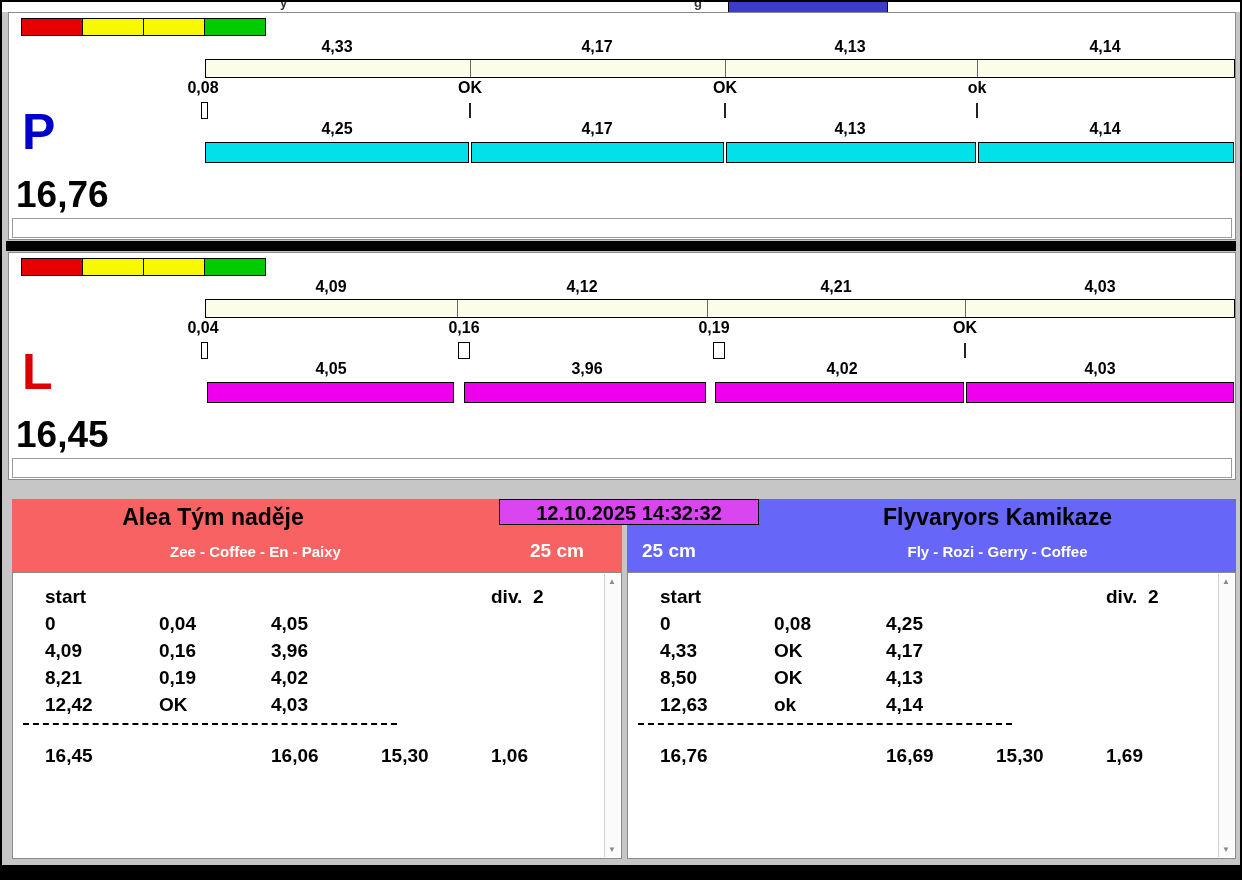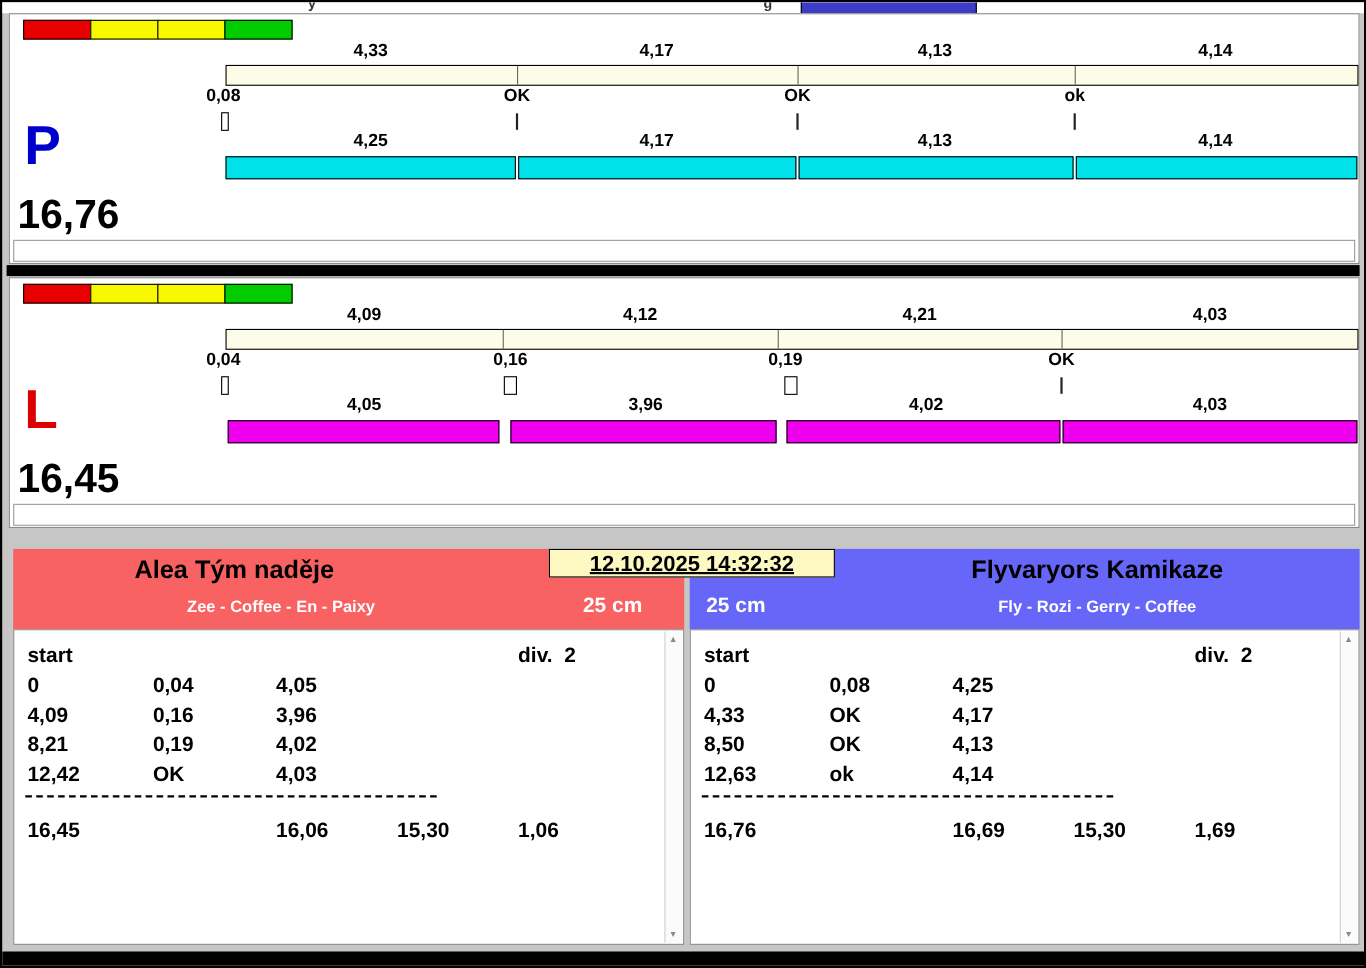--- a/index.html
+++ b/index.html
@@ -36,27 +36,27 @@
   .theader.b{left:625px;width:609px;}
   .tname{position:absolute;top:5px;font-size:23px;text-align:center;color:#000;}
   .theader.a .tname{left:0;width:402px;}
   .theader.b .tname{left:132px;width:477px;}
   .tmembers{position:absolute;top:44px;font-size:15px;text-align:center;color:#fff;}
   .theader.a .tmembers{left:0;width:487px;}
   .theader.b .tmembers{left:132px;width:477px;}
   .tcat{position:absolute;top:41px;font-size:19px;color:#fff;}
   .theader.a .tcat{left:518px;}
   .theader.b .tcat{left:15px;}
-  .datetime{position:absolute;left:497px;top:497px;width:260px;height:26px;background:#fef9c3;border:1px solid #000;
-    font-size:20px;text-align:center;line-height:26px;box-sizing:border-box;text-decoration:underline;}
+  .datetime{position:absolute;left:497px;top:497px;width:260px;height:26px;background:#d946ef;border:1px solid #000;
+    font-size:20px;text-align:center;line-height:26px;box-sizing:border-box;}
   .tpanel{position:absolute;top:570px;height:287px;background:#fff;border:1px solid #8a8a8a;box-sizing:border-box;}
   .tpanel.a{left:10px;width:610px;}
   .tpanel.b{left:625px;width:609px;}
   .trow{position:absolute;left:0;right:0;height:24px;font-size:19px;}
-  .trow span{position:absolute;white-space:pre;}
+  .trow span{position:absolute;white-space:pre;margin-left:20px;}
   .c1{left:12px;} .c2{left:126px;} .c3{left:238px;} .c4{left:348px;} .c5{left:458px;}
   .dashline{position:absolute;left:10px;top:150px;width:374px;border-top:2px dashed #000;}
   .vscroll{position:absolute;right:1px;top:1px;bottom:1px;width:15px;background:#fbfbfb;border-left:1px solid #d0d0d0;}
   .sarr{position:absolute;left:0;width:14px;text-align:center;font-size:8px;color:#8a8a8a;}
   .sarr.up{top:3px;} .sarr.down{bottom:3px;}
   .bottomband{position:absolute;left:0;bottom:0;width:100%;height:13px;background:#000;}
 </style>
 </head>
 <body>
 

